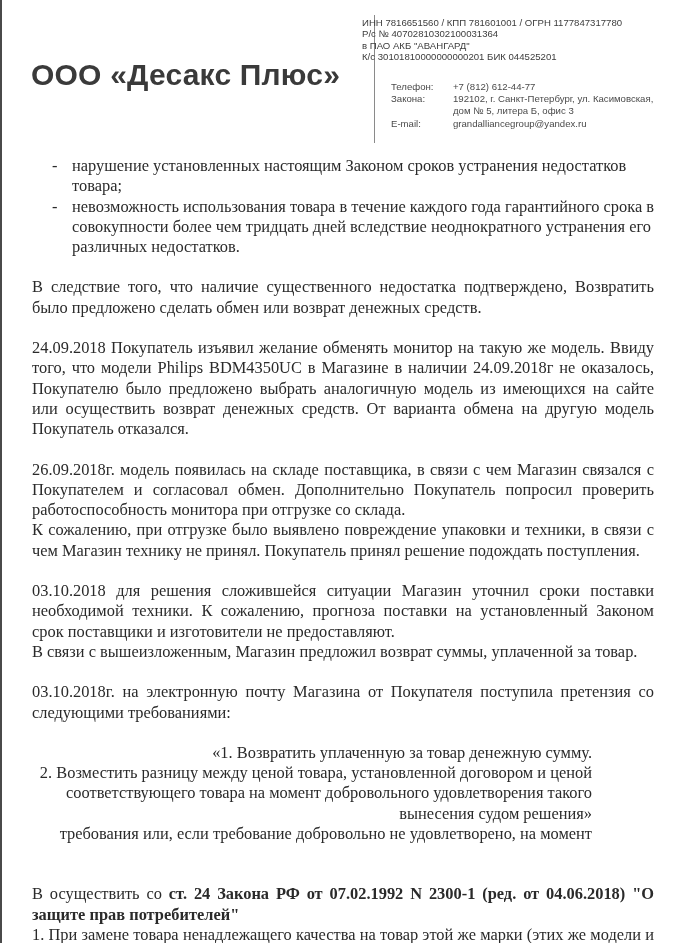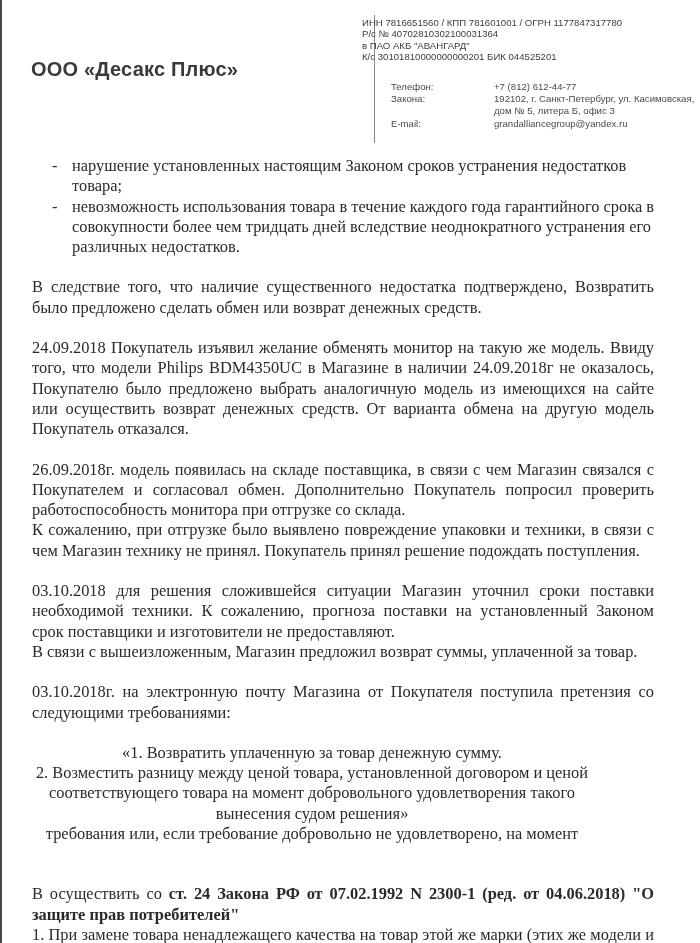--- a/index.html
+++ b/index.html
@@ -24,21 +24,21 @@
       border-left: 2px solid #4a4a4a;
       box-sizing: border-box;
     }
     
     .company-name {
       position: absolute;
       left: 29px;
       top: 58px;
       font-family: "Liberation Sans", "DejaVu Sans", sans-serif;
       font-weight: bold;
-      font-size: 20px;
+      font-size: 30px;
       letter-spacing: 0.2px;
       color: #3a3a3a;
       white-space: nowrap;
     }
     .header-divider {
       position: absolute;
       left: 372px;
       top: 15px;
       width: 1px;
       height: 128px;
@@ -65,21 +65,20 @@
     }
     .contact-row {
       display: flex;
     }
     .contact-label {
       width: 62px;
       flex: none;
     }
     .contact-value {
       white-space: nowrap;
-      margin-left: 41px;
     }
 
     
     .body-text {
       position: absolute;
       left: 30px;
       top: 156px;
       width: 622px;
       font-size: 16.4px;
       line-height: 20.3px;
@@ -102,21 +101,21 @@
     }
     .para {
       margin: 0 0 20px 0;
       text-align: justify;
     }
     .para .line {
       display: block;
     }
     .quote-block {
       margin: 0 0 40px 0;
-      text-align: center;
+      text-align: right;
       width: 560px;
       font-family: Liberation Serif, serif;
     }
     .law-block {
       margin: 0;
       text-align: justify;
     }
     .bold {
       font-weight: bold;
     }

